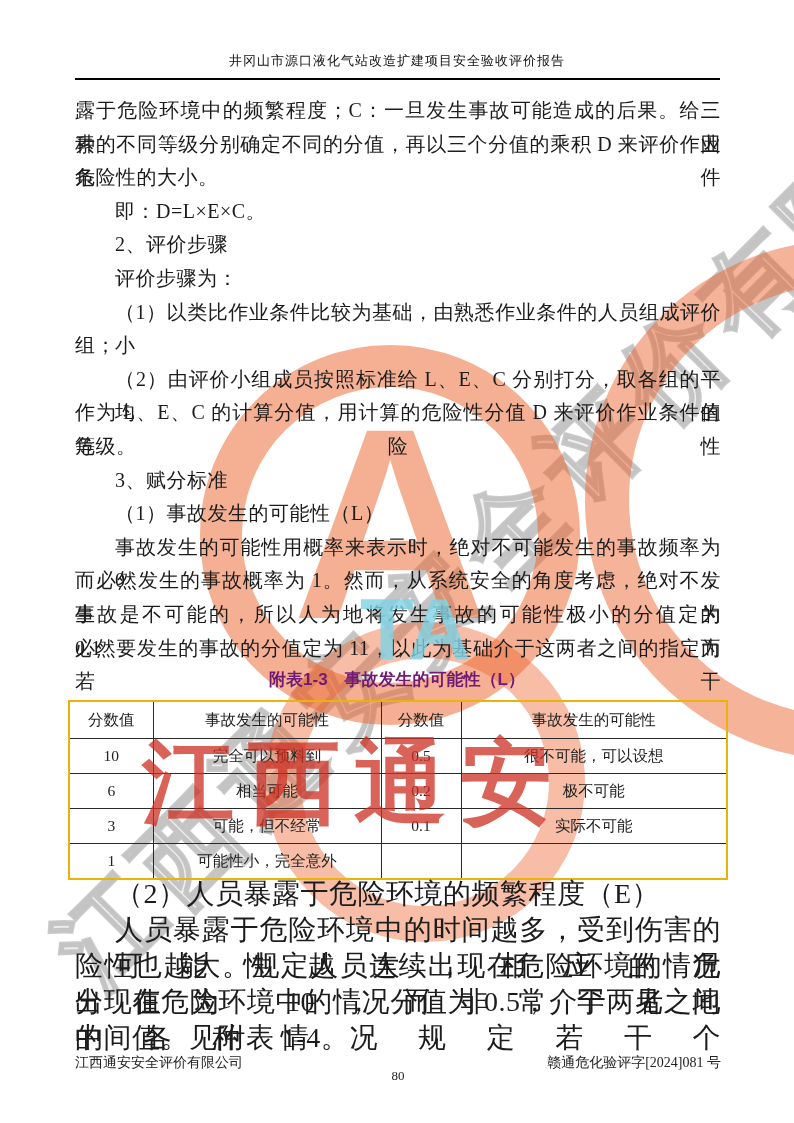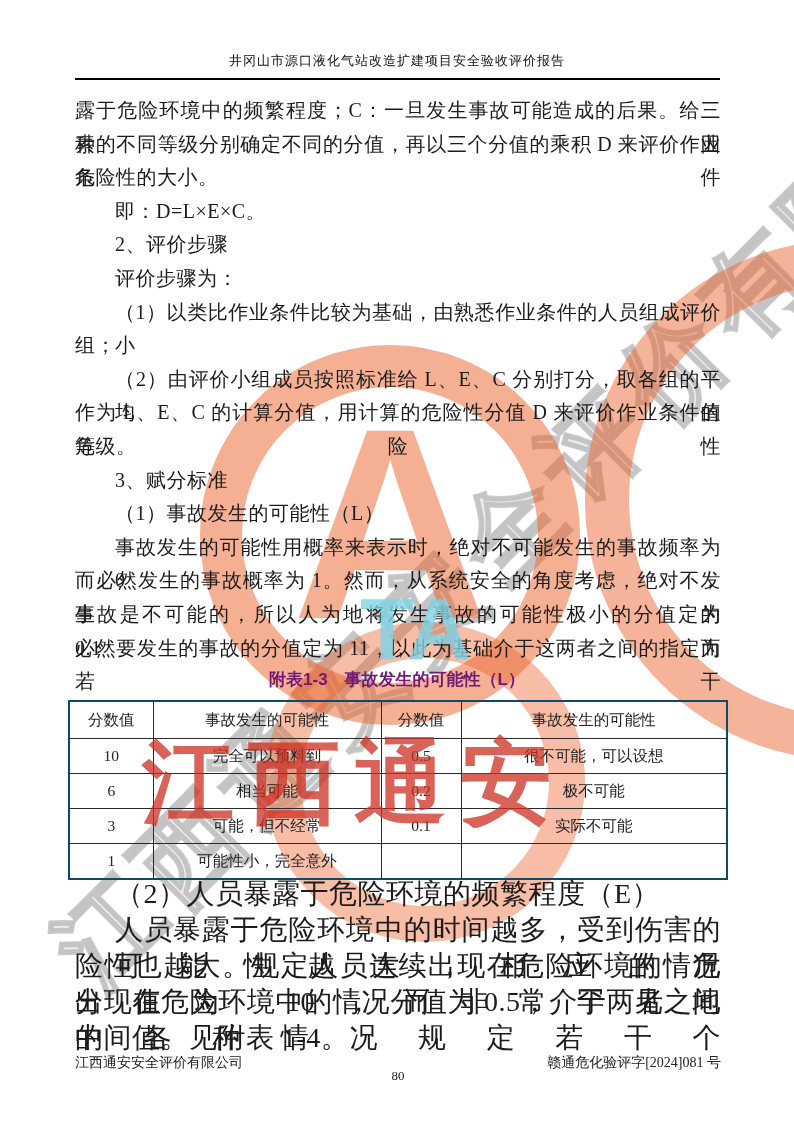--- a/index.html
+++ b/index.html
@@ -33,21 +33,21 @@
   .line.indent{padding-left:40px;}
   .line.full{white-space:normal;text-align:justify;text-align-last:justify;}
   .line.indent.full{padding-left:40px;}
   .tbl-caption{position:absolute;top:668px;left:0;width:100%;text-align:center;
                font-family:"Liberation Sans",sans-serif;font-weight:bold;font-size:17px;color:#701a75;}
   table.ptable{position:absolute;top:700px;left:68px;width:658px;border-collapse:collapse;
                font-size:15.5px;color:#222;table-layout:fixed;}
   table.ptable th,table.ptable td{border:1px solid #2a2a2a;text-align:center;vertical-align:middle;
                padding:0;height:34px;font-weight:normal;overflow:hidden;}
   table.ptable tr.hrow th{height:36px;}
-  table.ptable{border:2px solid #0c4a6e;}
+  table.ptable{border:2px solid #eab308;}
   .footer{position:absolute;top:1042px;left:75px;width:646px;display:flex;align-items:center;
           font-size:14px;color:#222;}
   .footer .f-left{flex:1;text-align:left;}
   .footer .f-mid{flex:0 0 auto;text-align:center;font-size:13px;margin-top:26px;}
   .footer .f-right{flex:1;text-align:right;}
 </style>
 </head>
 <body>
 
 <div class="page">

